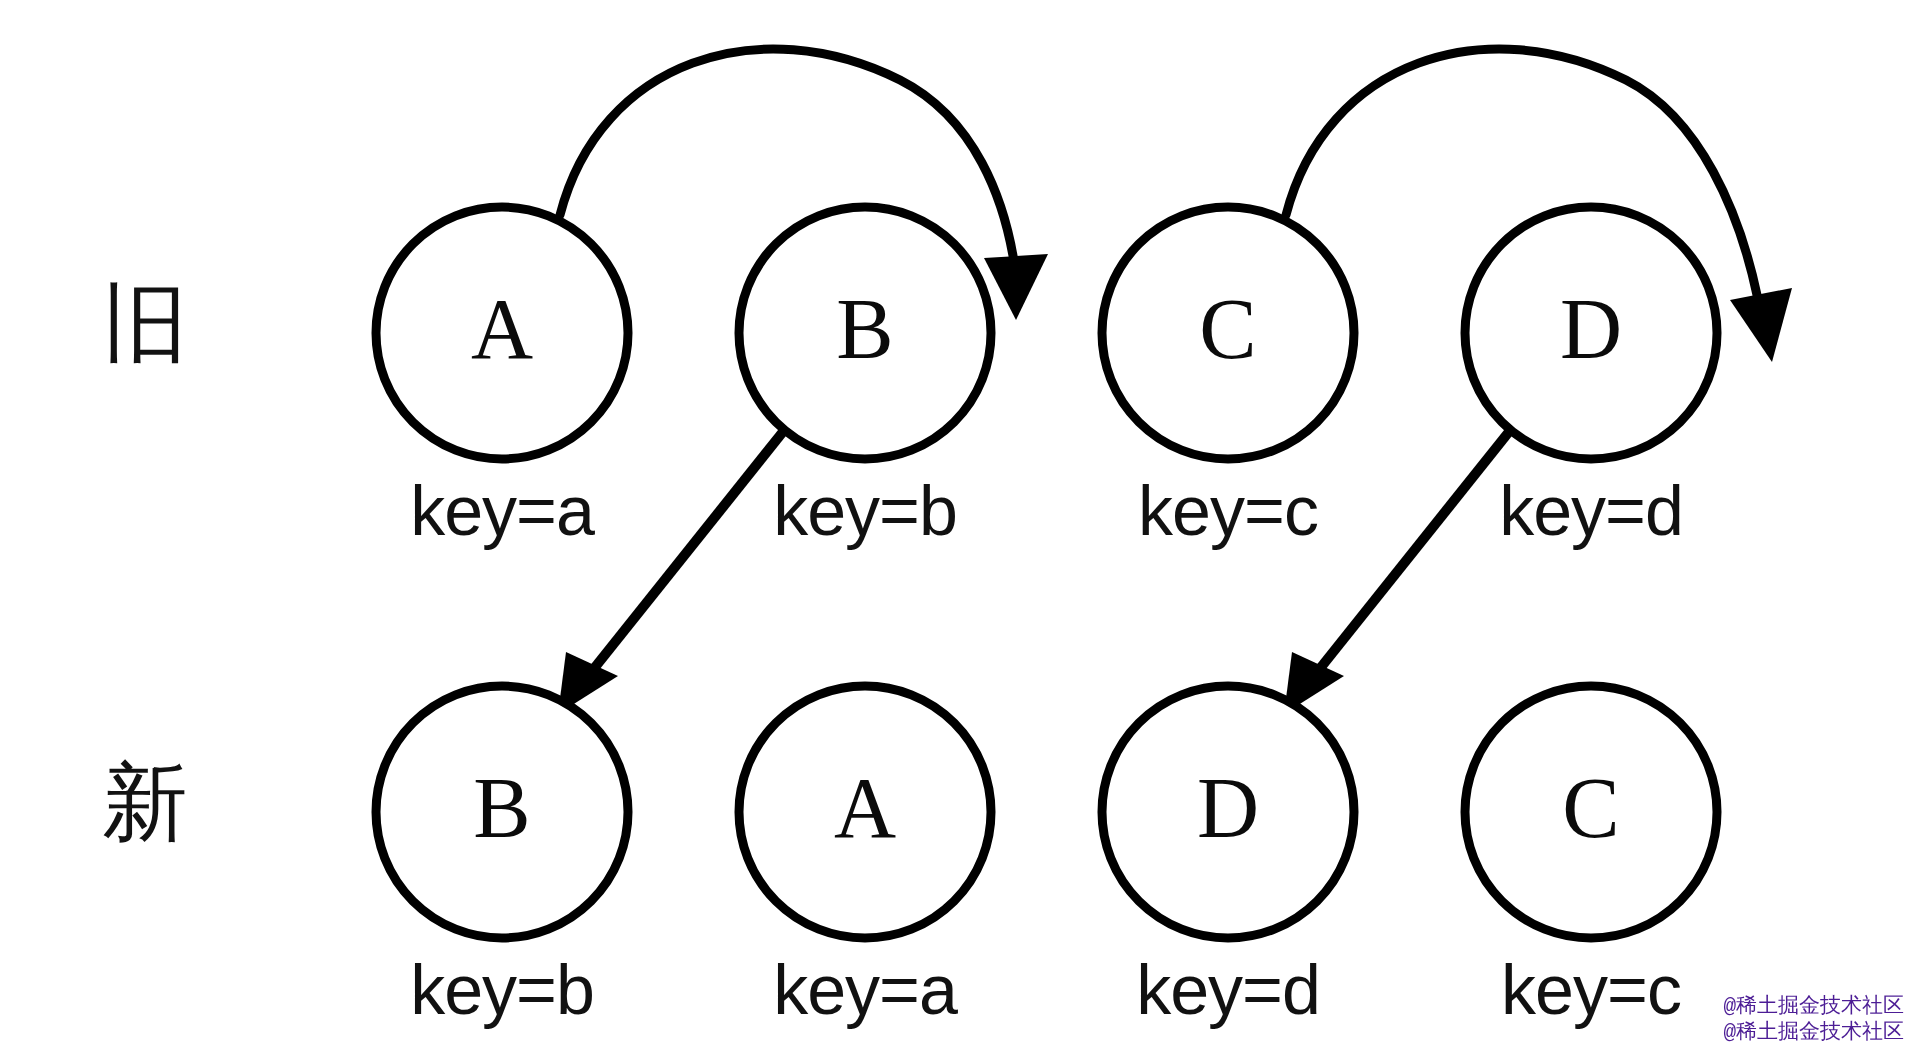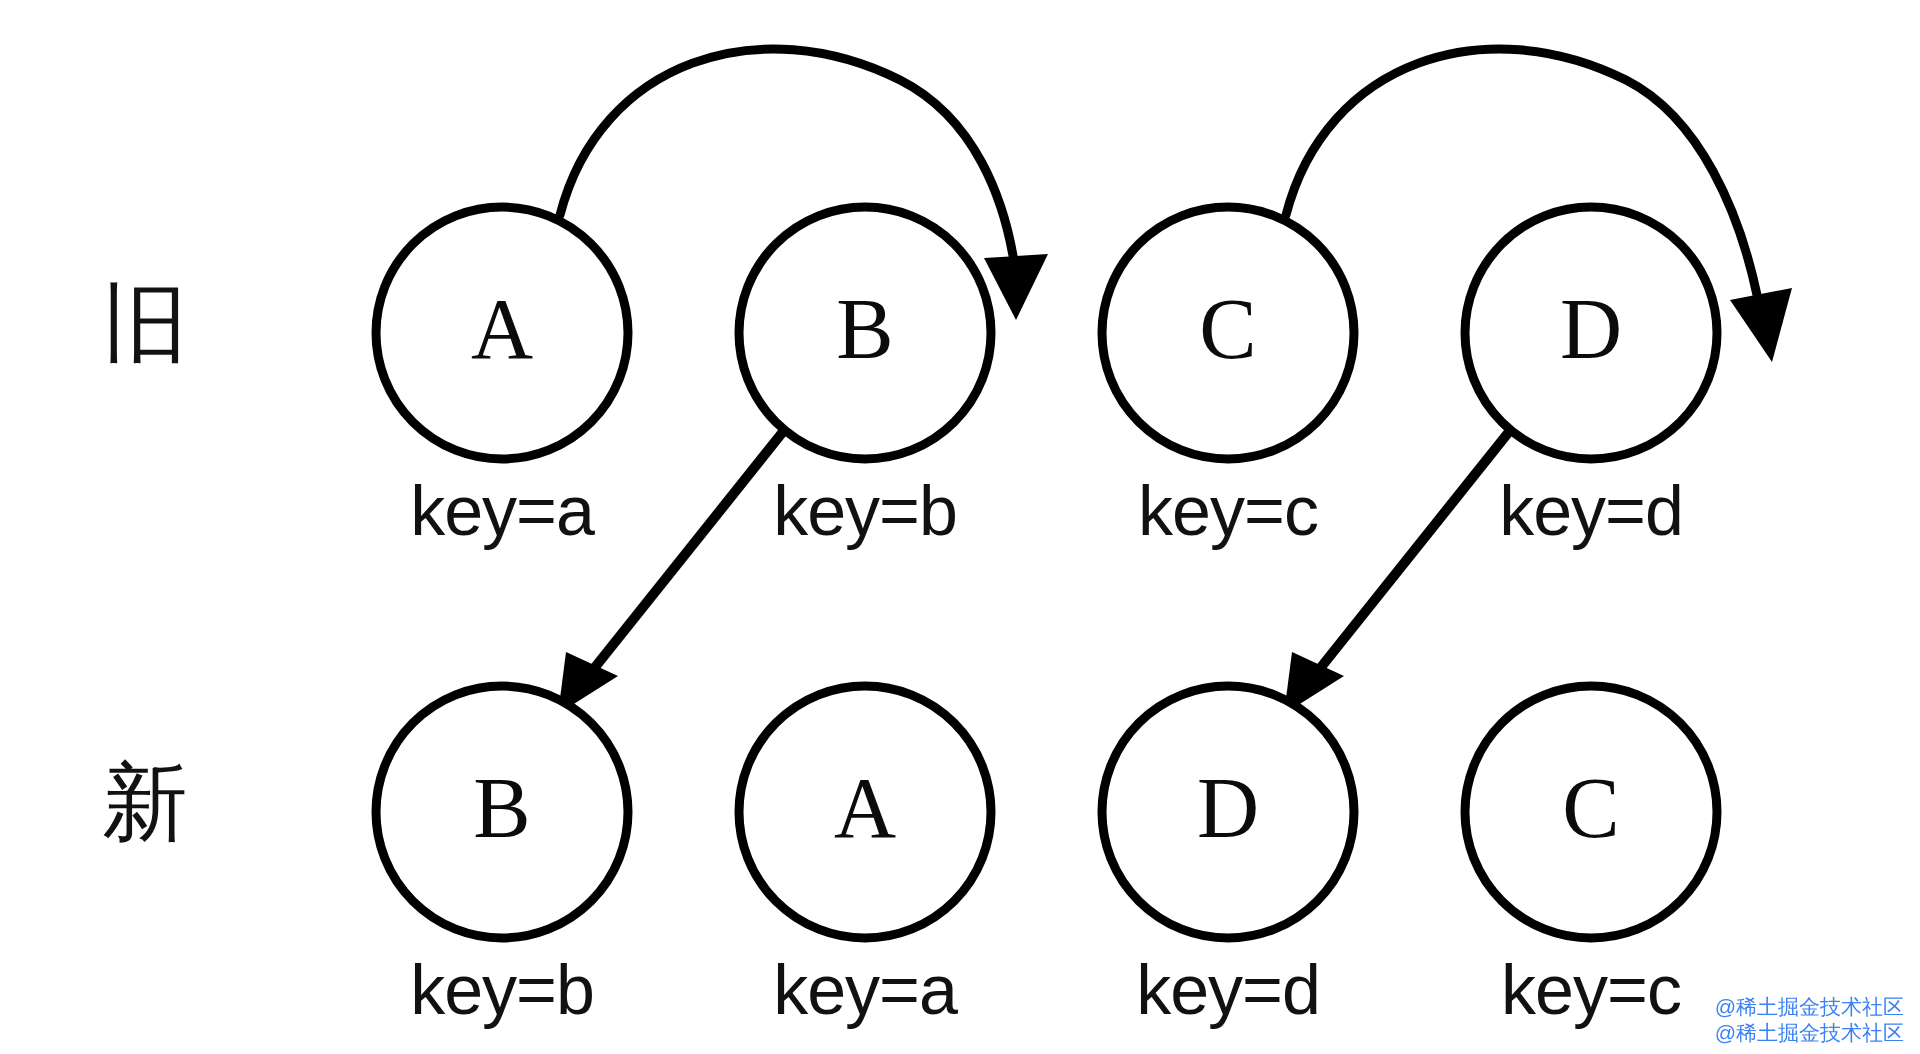--- a/index.html
+++ b/index.html
@@ -68,22 +68,22 @@
   }
   .arrow-head {
     fill: #000000;
     stroke: none;
   }
   .watermark {
     position: absolute;
     right: 16px;
     bottom: 8px;
     text-align: center;
-    color: #3b82f6;
-    font-family: Liberation Sans, sans-serif;
+    color: #4c1d95;
+    font-family: Liberation Mono, monospace;
     font-size: 21px;
     line-height: 1.25;
     user-select: none;
     white-space: nowrap;
   }
   .watermark div:last-child {
     padding-right: 0;
   }
 </style>
 </head>

